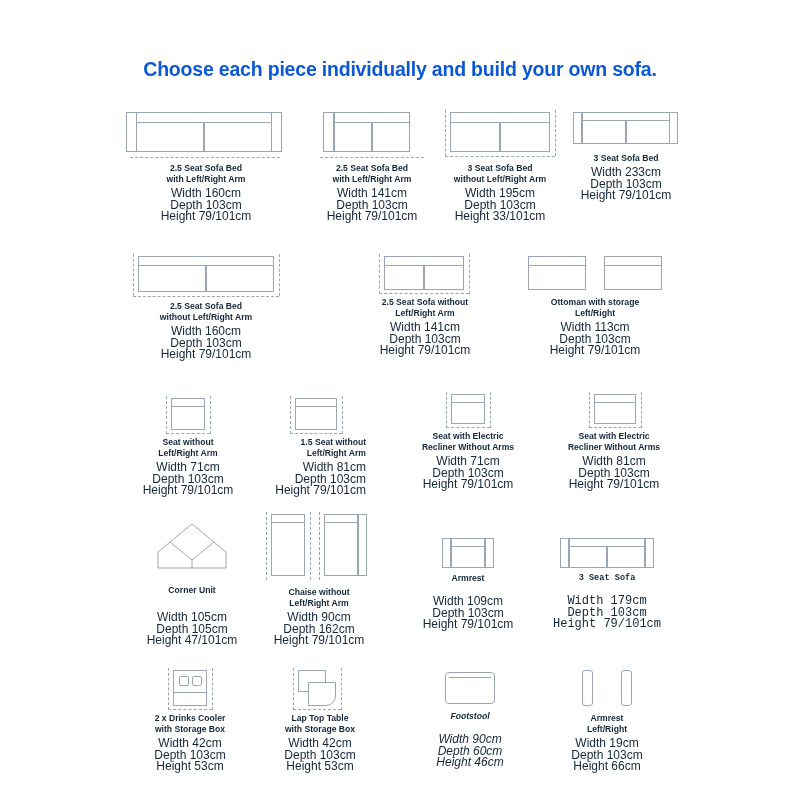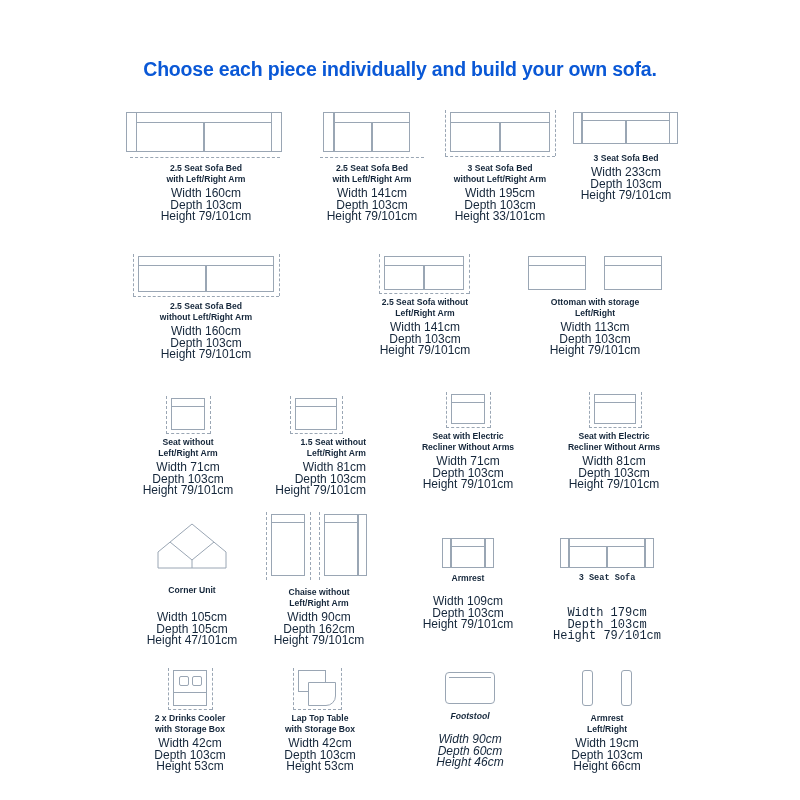--- a/index.html
+++ b/index.html
@@ -297,21 +297,21 @@
 
   <div class="item" style="left:552px; top:530px; width:110px;font-family:Liberation Mono, monospace;">
     <div class="art" style="width:110px; height:40px;">
       <div class="box" style="left:17px; top:8px; width:38px; height:30px;"></div>
       <div class="box" style="left:55px; top:8px; width:38px; height:30px;"></div>
       <div class="box" style="left:17px; top:8px; width:76px; height:9px;"></div>
       <div class="box" style="left:8px; top:8px; width:9px; height:30px;"></div>
       <div class="box" style="left:93px; top:8px; width:9px; height:30px;"></div>
     </div>
     <div class="label">3 Seat Sofa</div>
-    <div class="dims" style="margin-top:24px;"><span>Width 179cm
+    <div class="dims" style="margin-top:12px;"><span>Width 179cm
 Depth 103cm
 Height 79/101cm</span></div>
   </div>
 
   <div class="item" style="left:138px; top:664px; width:104px;">
     <div class="art" style="width:104px; height:46px;">
       <div class="box" style="left:35px; top:6px; width:34px; height:36px;"></div>
       <div class="box" style="left:41px; top:12px; width:10px; height:10px; border-radius:2px;"></div>
       <div class="box" style="left:54px; top:12px; width:10px; height:10px; border-radius:2px;"></div>
       <div class="ln hln" style="left:35px; top:28px; width:34px;"></div>

